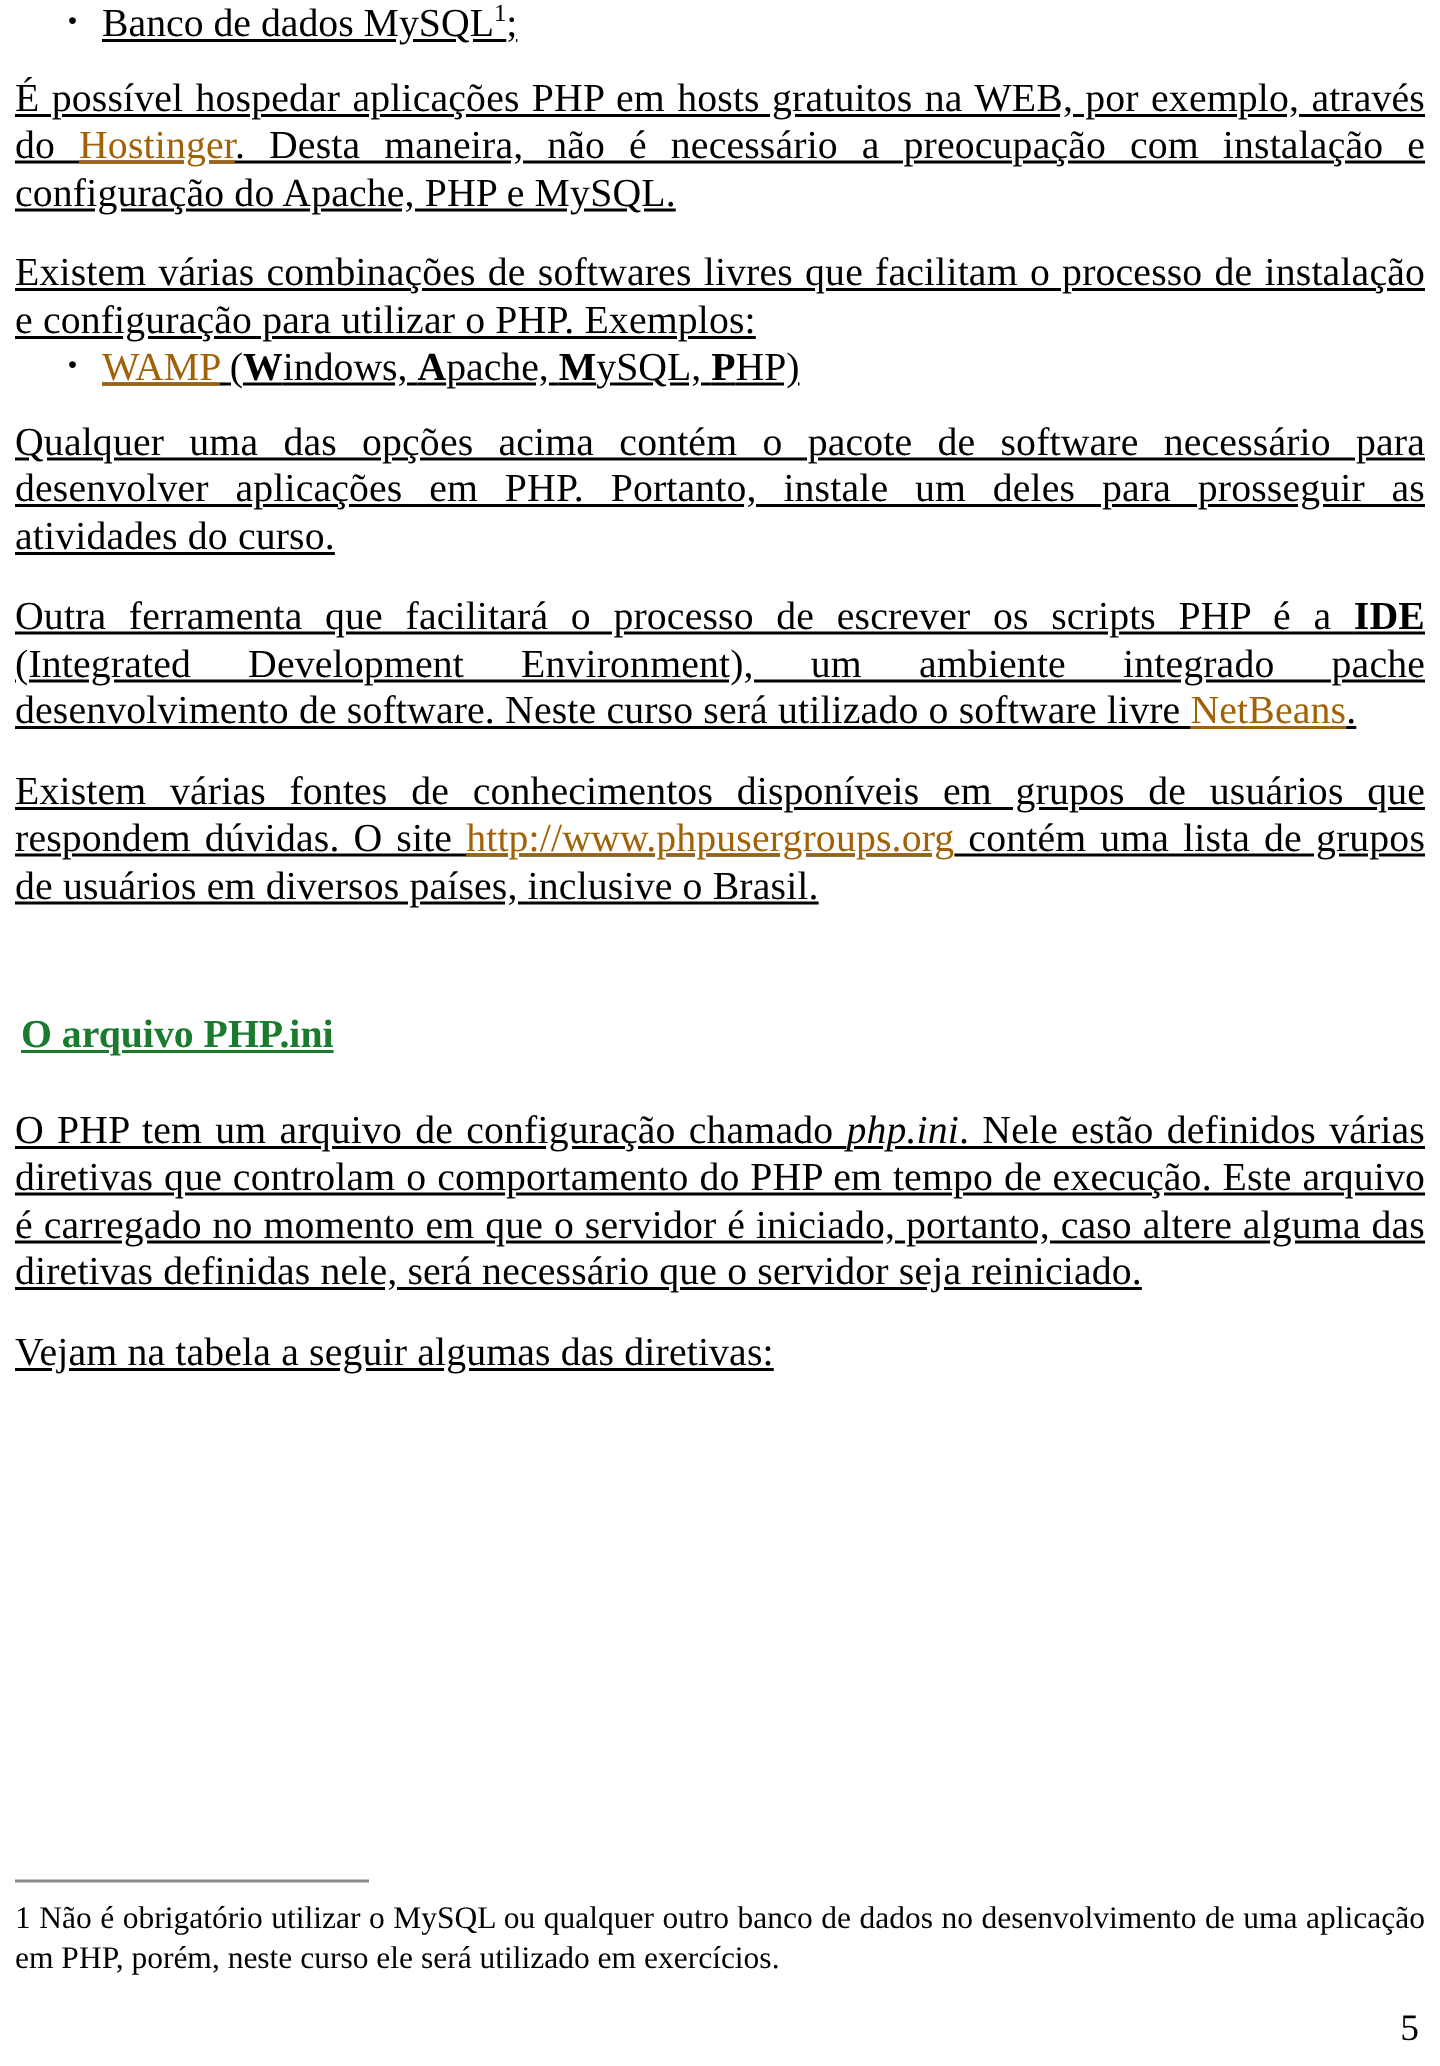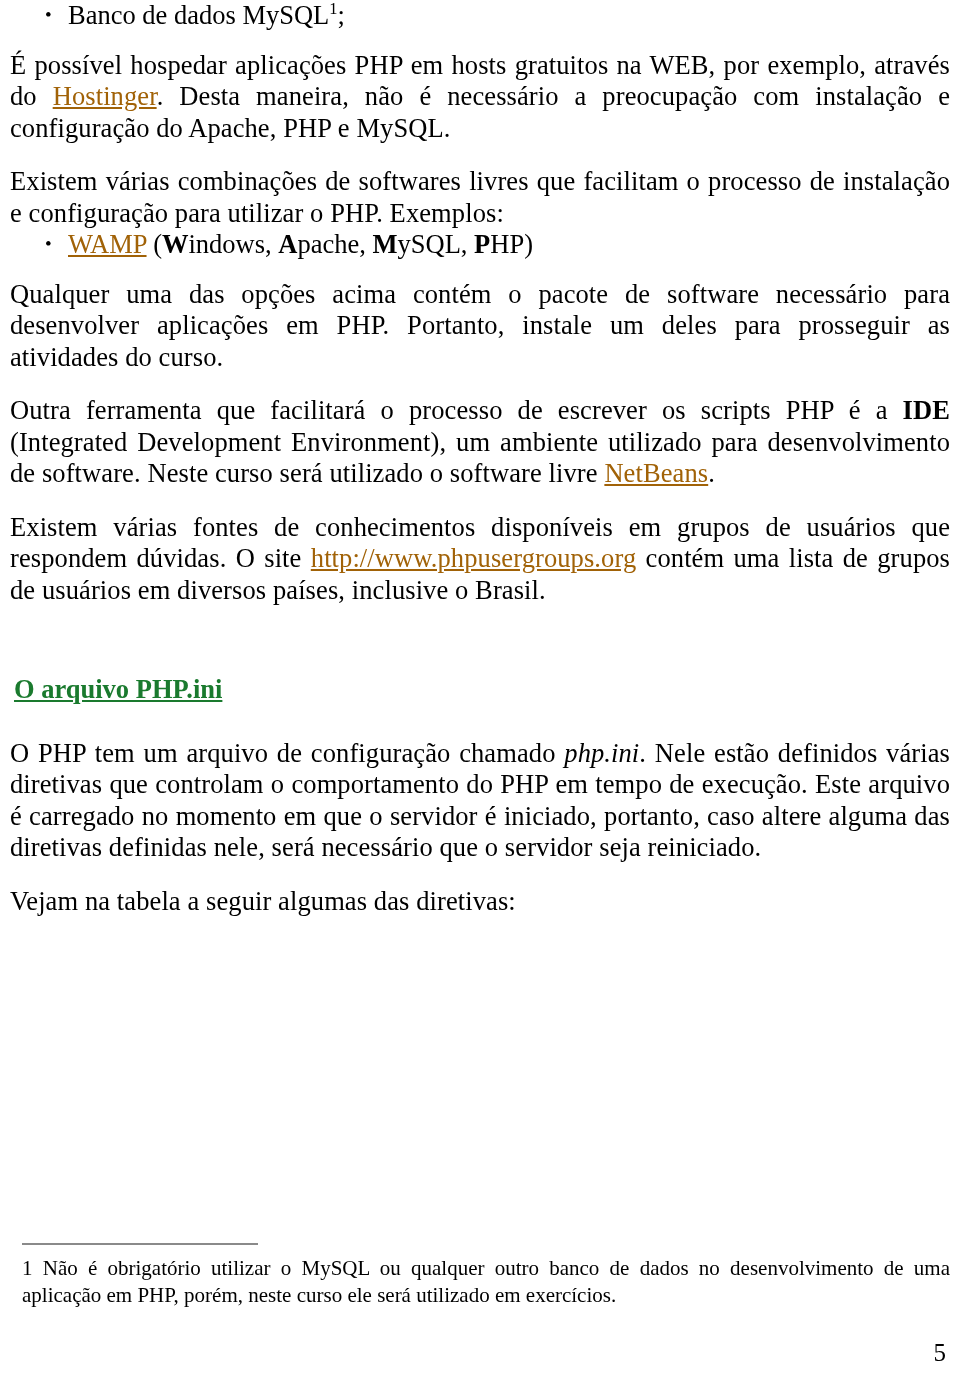--- a/index.html
+++ b/index.html
@@ -14,20 +14,21 @@
     font-family: "Liberation Serif", "DejaVu Serif", serif;
     color: #000000;
     overflow: hidden;
   }
   .page {
     position: relative;
     width: 960px;
     height: 1377px;
     box-sizing: border-box;
     padding: 0 10px;
+    text-decoration: underline;
   }
   .body-text {
     font-size: 26.5px;
     line-height: 31.5px;
     text-align: justify;
     text-justify: inter-word;
     margin: 0;
     letter-spacing: 0.1px;
   }
   .p-block { margin: 0 0 22px 0; }
@@ -75,22 +76,21 @@
     display: inline-block;
   }
   .head-wrap { margin: 0 0 28px 0; }
 
   .spacer-lg { height: 18px; }
 
   .footnote-area {
     position: absolute;
     left: 10px;
     right: 10px;
-    bottom: 68px;
-    margin-left: 12px;
+    bottom: 58px;
   }
   .footnote-rule {
     width: 236px;
     height: 0;
     border-top: 2px solid #8a8a8a;
     margin: 0 0 10px 0;
   }
   .footnote-text {
     font-size: 21px;
     line-height: 27px;
@@ -123,21 +123,21 @@
   <p class="body-text p-tight">Existem várias combinações de softwares livres que facilitam o processo de instalação e configuração para utilizar o PHP. Exemplos:</p>
 
   <ul class="bullets">
     <li><a class="doc-link" href="#">WAMP</a><span> (</span><span class="bold">W</span><span>indows, </span><span class="bold">A</span><span>pache, </span><span class="bold">M</span><span>ySQL, </span><span class="bold">P</span><span>HP)</span></li>
   </ul>
 
   <div class="spacer-lg"></div>
 
   <p class="body-text p-block">Qualquer uma das opções acima contém o pacote de software necessário para desenvolver aplicações em PHP. Portanto, instale um deles para prosseguir as atividades do curso.</p>
 
-  <p class="body-text p-block"><span>Outra ferramenta que facilitará o processo de escrever os scripts PHP é a </span><span class="bold">IDE</span><span> (Integrated Development Environment), um ambiente utilizado para desenvolvimento de software. Neste curso será utilizado o software livre </span><a class="doc-link" href="#">NetBeans</a><span>.</span></p>
+  <p class="body-text p-block"><span>Outra ferramenta que facilitará o processo de escrever os scripts PHP é a </span><span class="bold">IDE</span><span> (Integrated Development Environment), um ambiente integrado pache desenvolvimento de software. Neste curso será utilizado o software livre </span><a class="doc-link" href="#">NetBeans</a><span>.</span></p>
 
   <p class="body-text p-block"><span>Existem várias fontes de conhecimentos disponíveis em grupos de usuários que respondem dúvidas. O site </span><a class="doc-link" href="#">http://www.phpusergroups.org</a><span> contém uma lista de grupos de usuários em diversos países, inclusive o Brasil.</span></p>
 
   <div style="height:42px"></div>
 
   <div class="head-wrap">
     <h2 class="section-head">O arquivo PHP.ini</h2>
   </div>
 
   <p class="body-text p-block"><span>O PHP tem um arquivo de configuração chamado </span><span class="ital">php.ini</span><span>. Nele estão definidos várias diretivas que controlam o comportamento do PHP em tempo de execução. Este arquivo é carregado no momento em que o servidor é iniciado, portanto, caso altere alguma das diretivas definidas nele, será necessário que o servidor seja reiniciado.</span></p>

